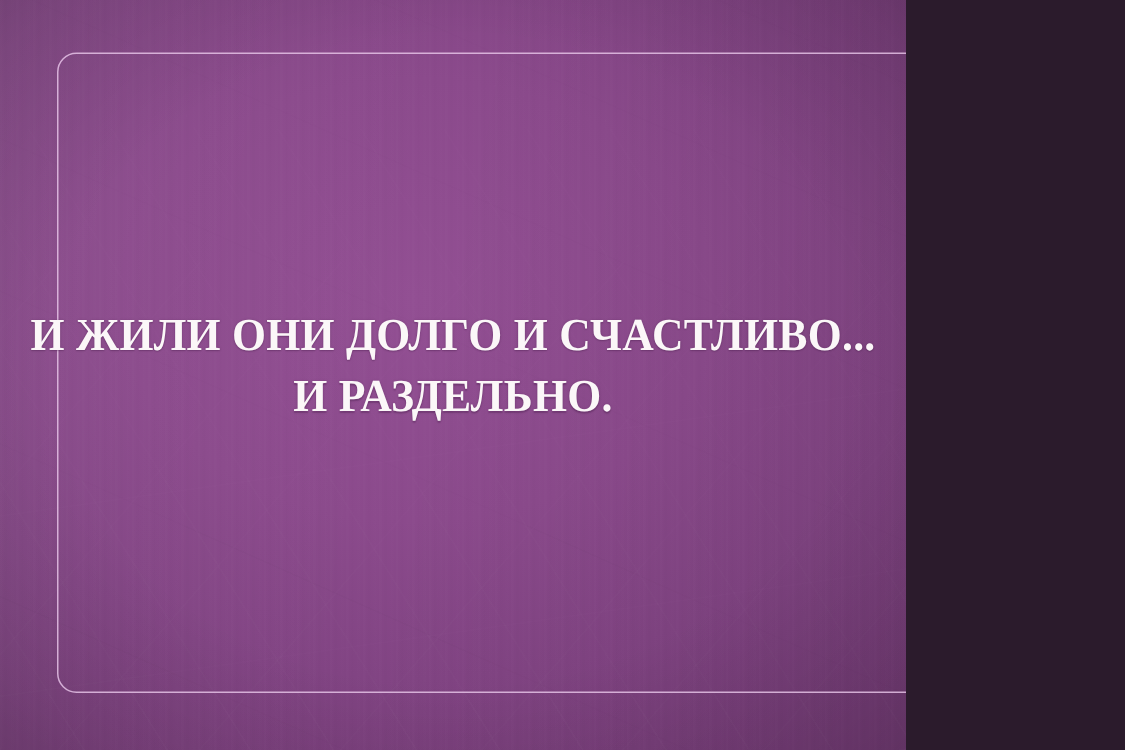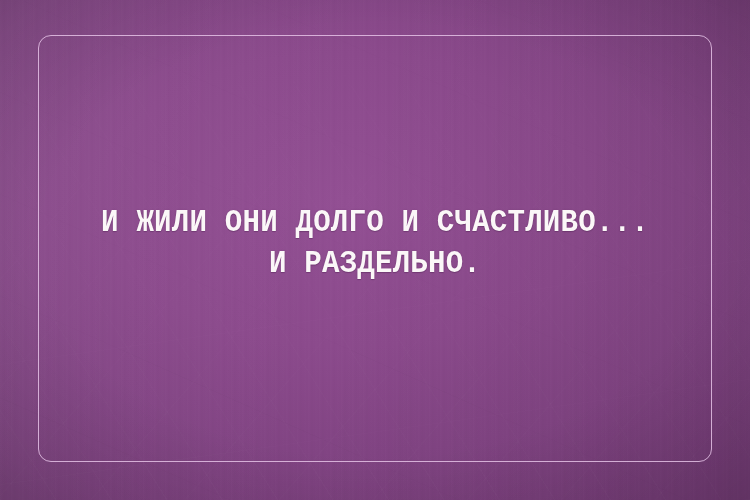--- a/index.html
+++ b/index.html
@@ -4,24 +4,24 @@
 <title>Quote Card</title>
 <style>
   html, body {
     margin: 0;
     padding: 0;
     background: #2b1b2c;
   }
 
   .card {
     position: relative;
-    width: 750px;
+    width: 604px;
     height: 500px;
     overflow: hidden;
-    font-family: Liberation Mono, monospace;
+    font-family: Liberation Serif, serif;
     
     background-color: #ec4899;
     user-select: none;
   }
 
   
   .bg-base {
     position: absolute;
     inset: 0;
     background:

